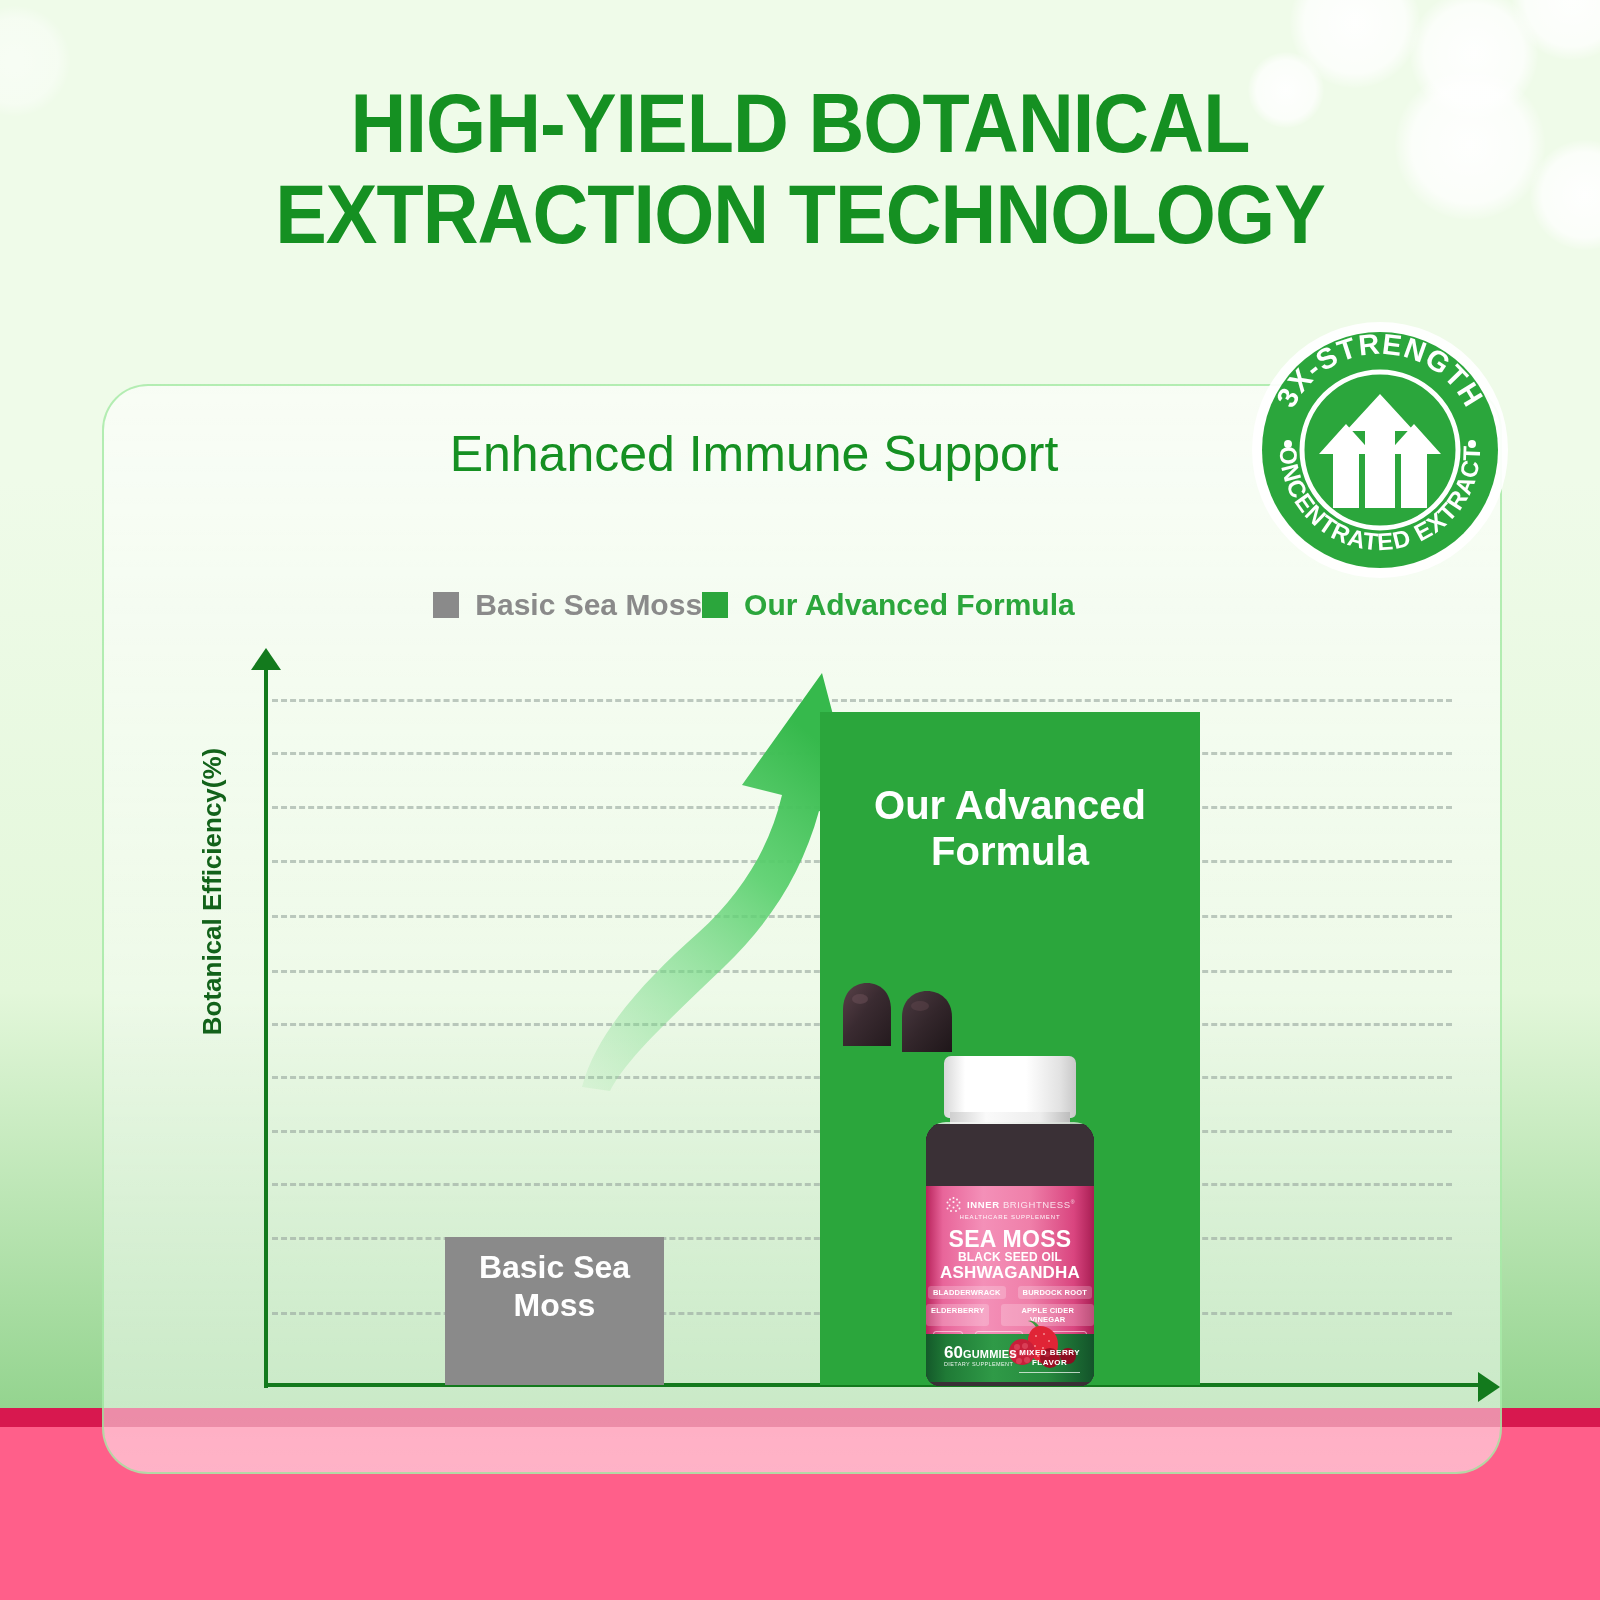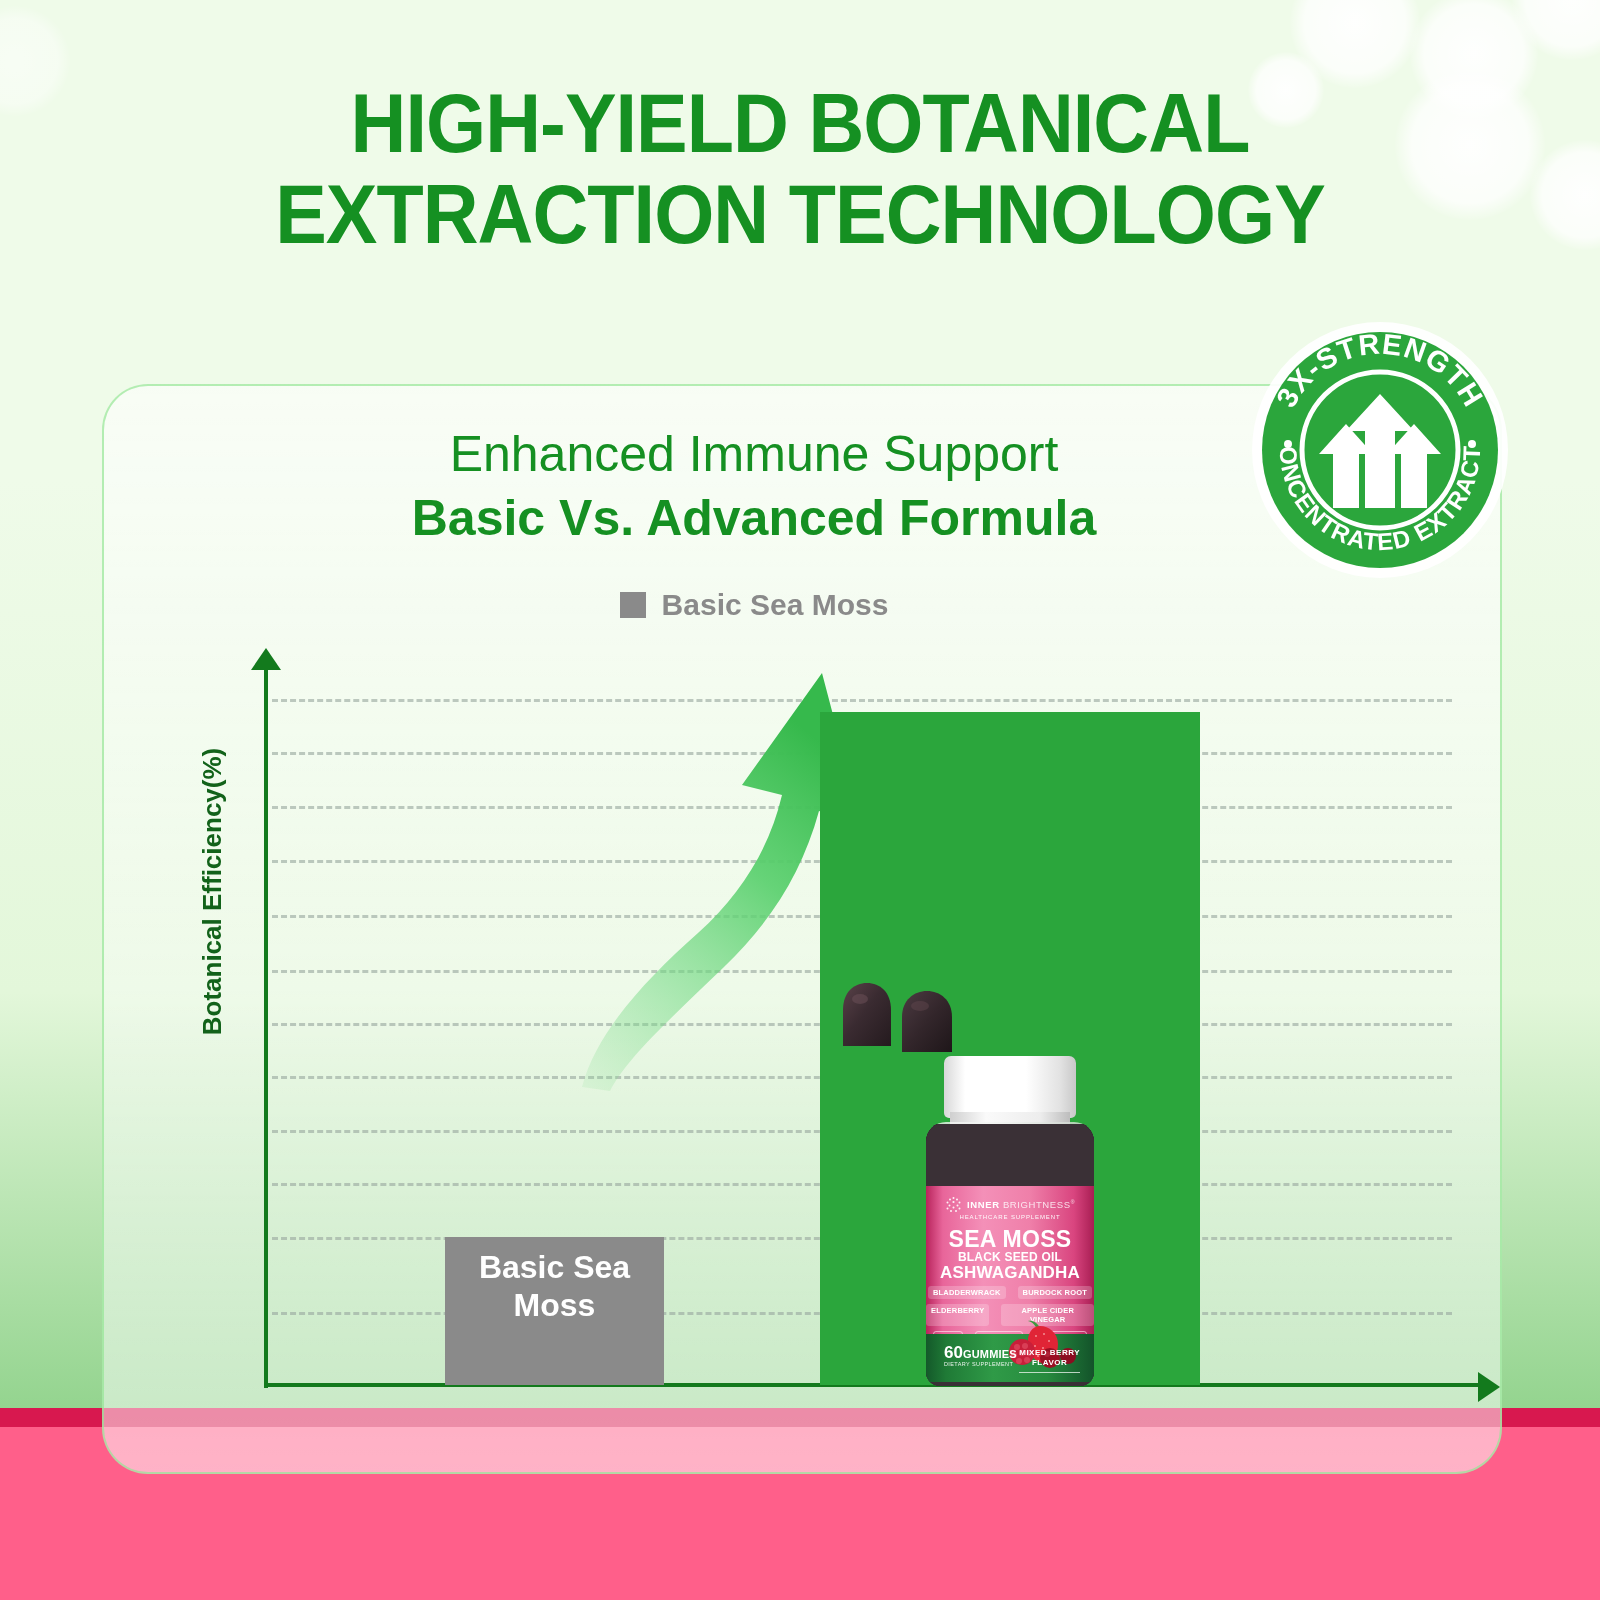--- a/index.html
+++ b/index.html
@@ -245,27 +245,30 @@
 
 <h1 id="title">
   <span class="line">HIGH-YIELD BOTANICAL</span>
   <span class="line">EXTRACTION TECHNOLOGY</span>
 </h1>
 
 <div id="card">
 
   <div id="chart-head">
     <div id="chart-subtitle">Enhanced Immune Support</div>
-    <div id="chart-title">Basic Vs. Advanced Formula</div>
   </div>
 
   <div id="legend">
     <div class="legend-item">
       <span class="legend-swatch" style="background:#8a8a8a"></span>
       <span class="legend-label" style="color:#8a8a8a">Basic Sea Moss</span>
+    </div>
+    <div class="legend-item">
+      <span class="legend-swatch" style="background:#2ba63c"></span>
+      <span class="legend-label" style="color:#2ba63c">Our Advanced Formula</span>
     </div>
   </div>
 
   <div id="plot">
 
     <div id="y-axis-title">Botanical Efficiency(%)</div>
 
     <div class="gridline" style="top:313px"></div>
     <div class="gridline" style="top:366px"></div>
     <div class="gridline" style="top:420px"></div>
@@ -300,20 +303,24 @@
     </svg>
 
     <div class="bar" id="bar-basic">
       <div class="bar-label">
         <div>Basic Sea</div>
         <div>Moss</div>
       </div>
     </div>
 
     <div class="bar" id="bar-advanced">
+      <div class="bar-label">
+        <div>Our Advanced</div>
+        <div>Formula</div>
+      </div>
 
       <svg class="loose-gummy" id="gummy-a" viewBox="0 0 54 64">
         <defs>
           <linearGradient id="gA" x1="0" y1="0" x2="1" y2="1">
             <stop offset="0%" stop-color="#5a4249"></stop>
               <stop offset="45%" stop-color="#3a2b31"></stop>
               <stop offset="100%" stop-color="#241a1e"></stop>
           </linearGradient>
         </defs>
         <path d="M3 64 L3 28 C3 10 14 1 27 1 C40 1 51 10 51 28 L51 64 Z" fill="url(#gA)"></path>

